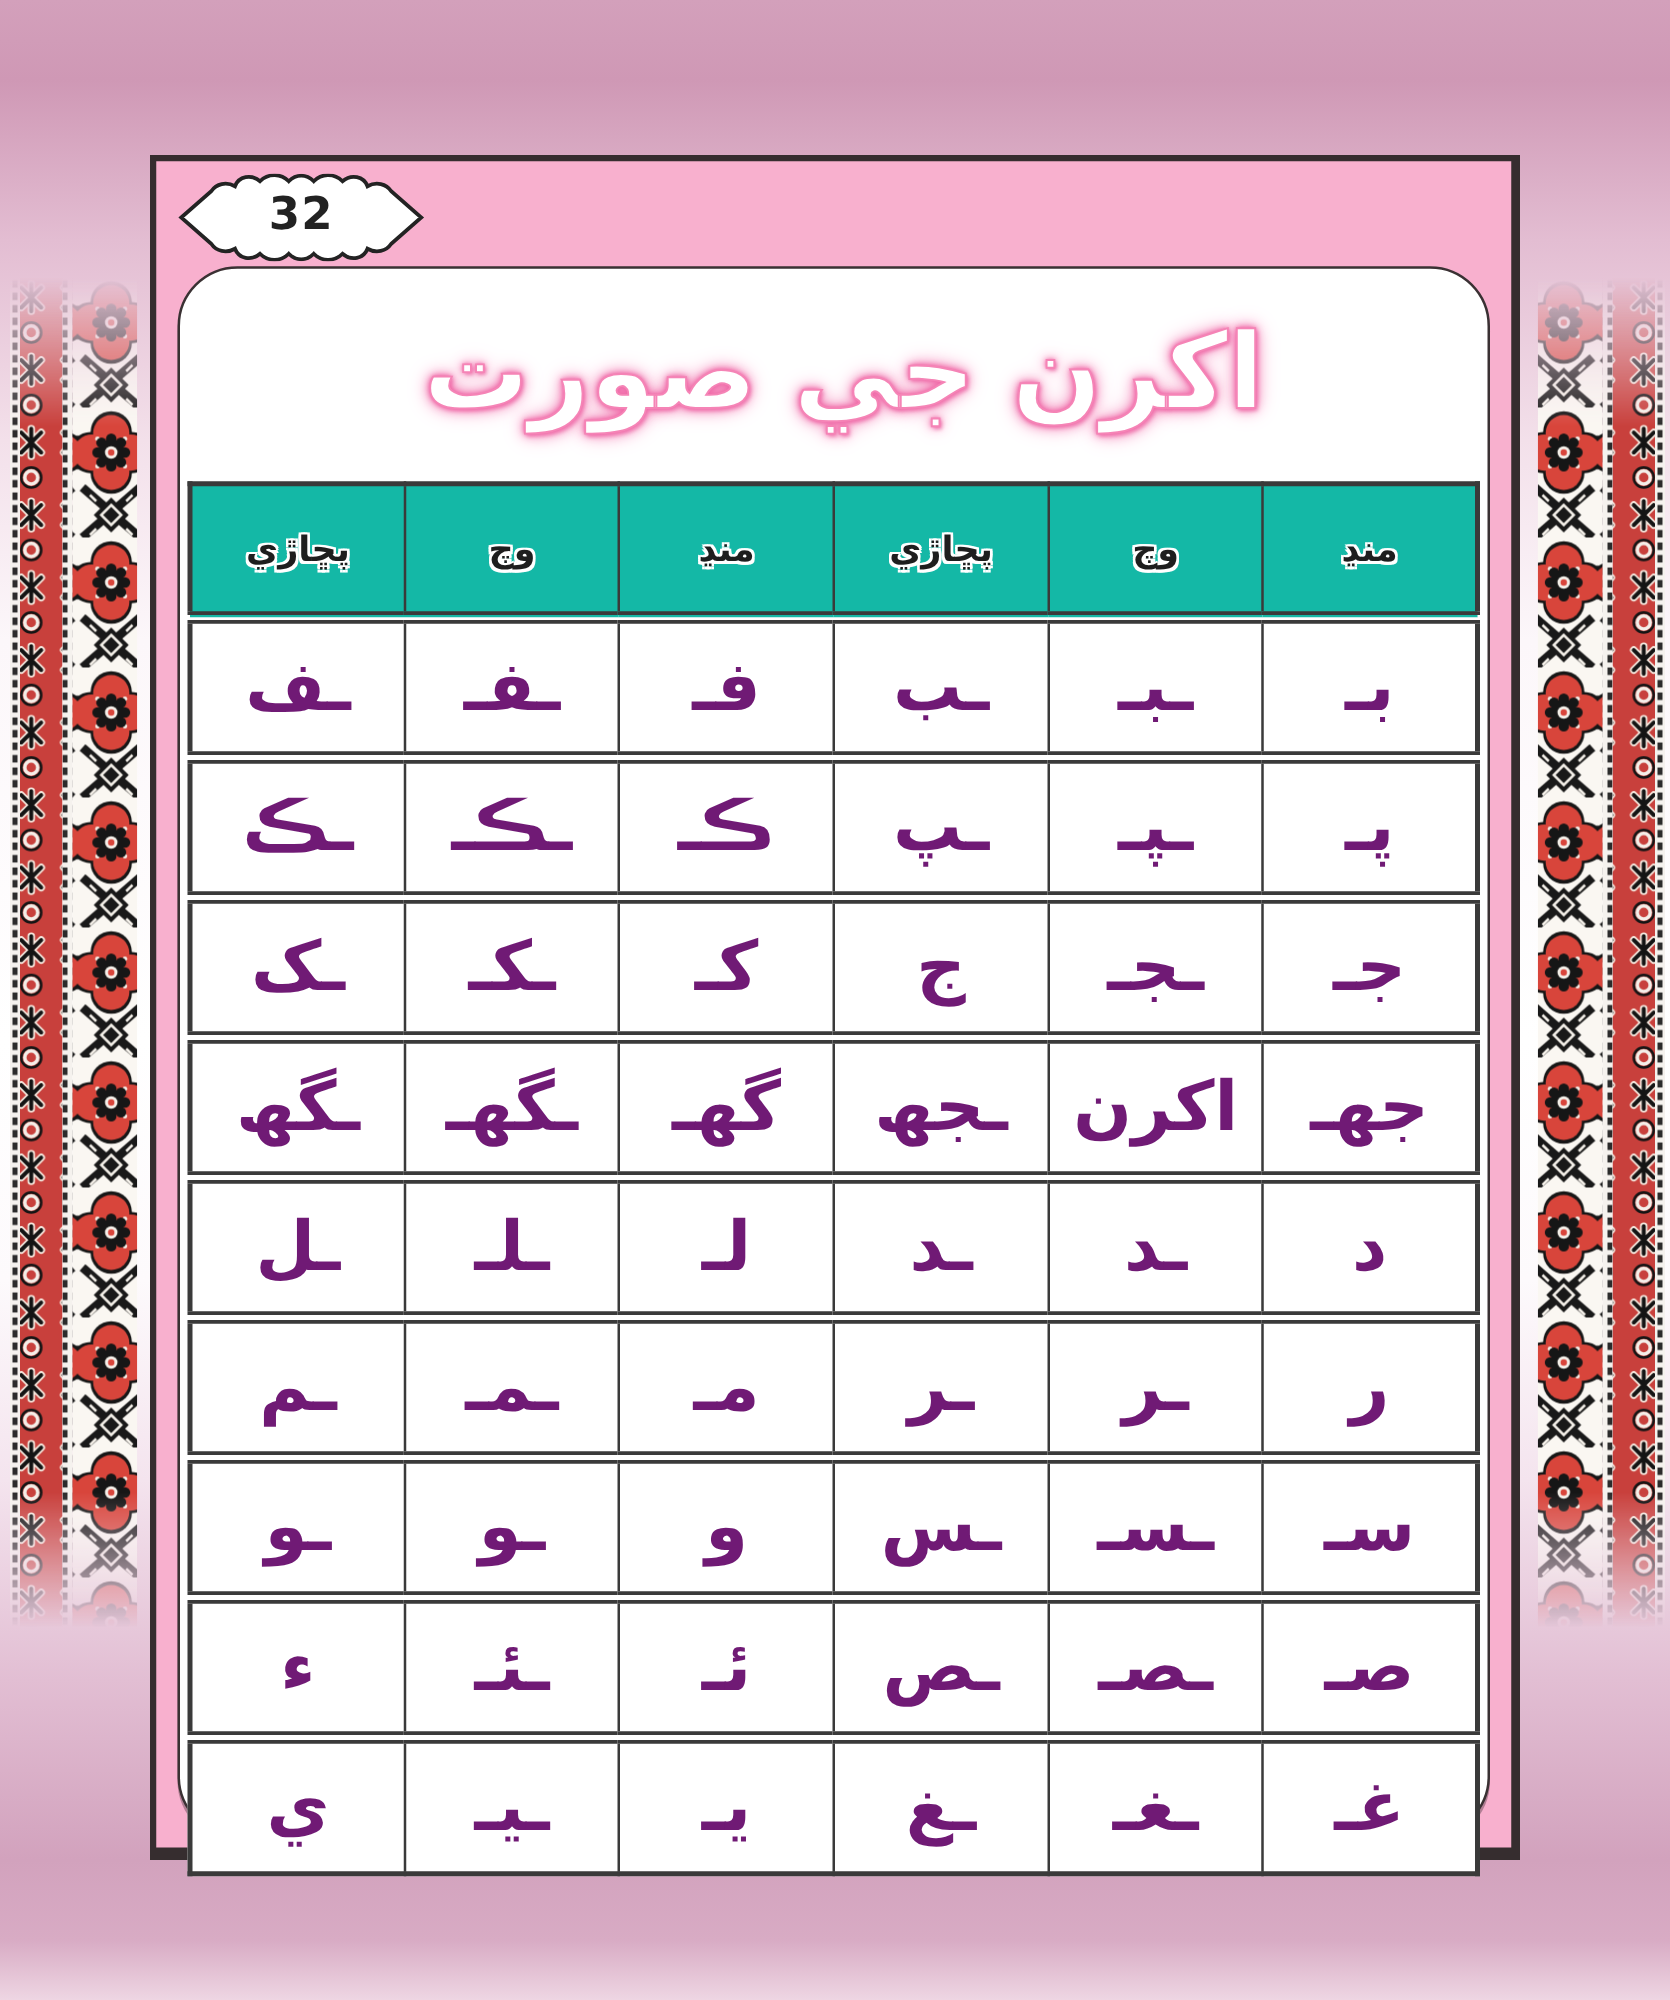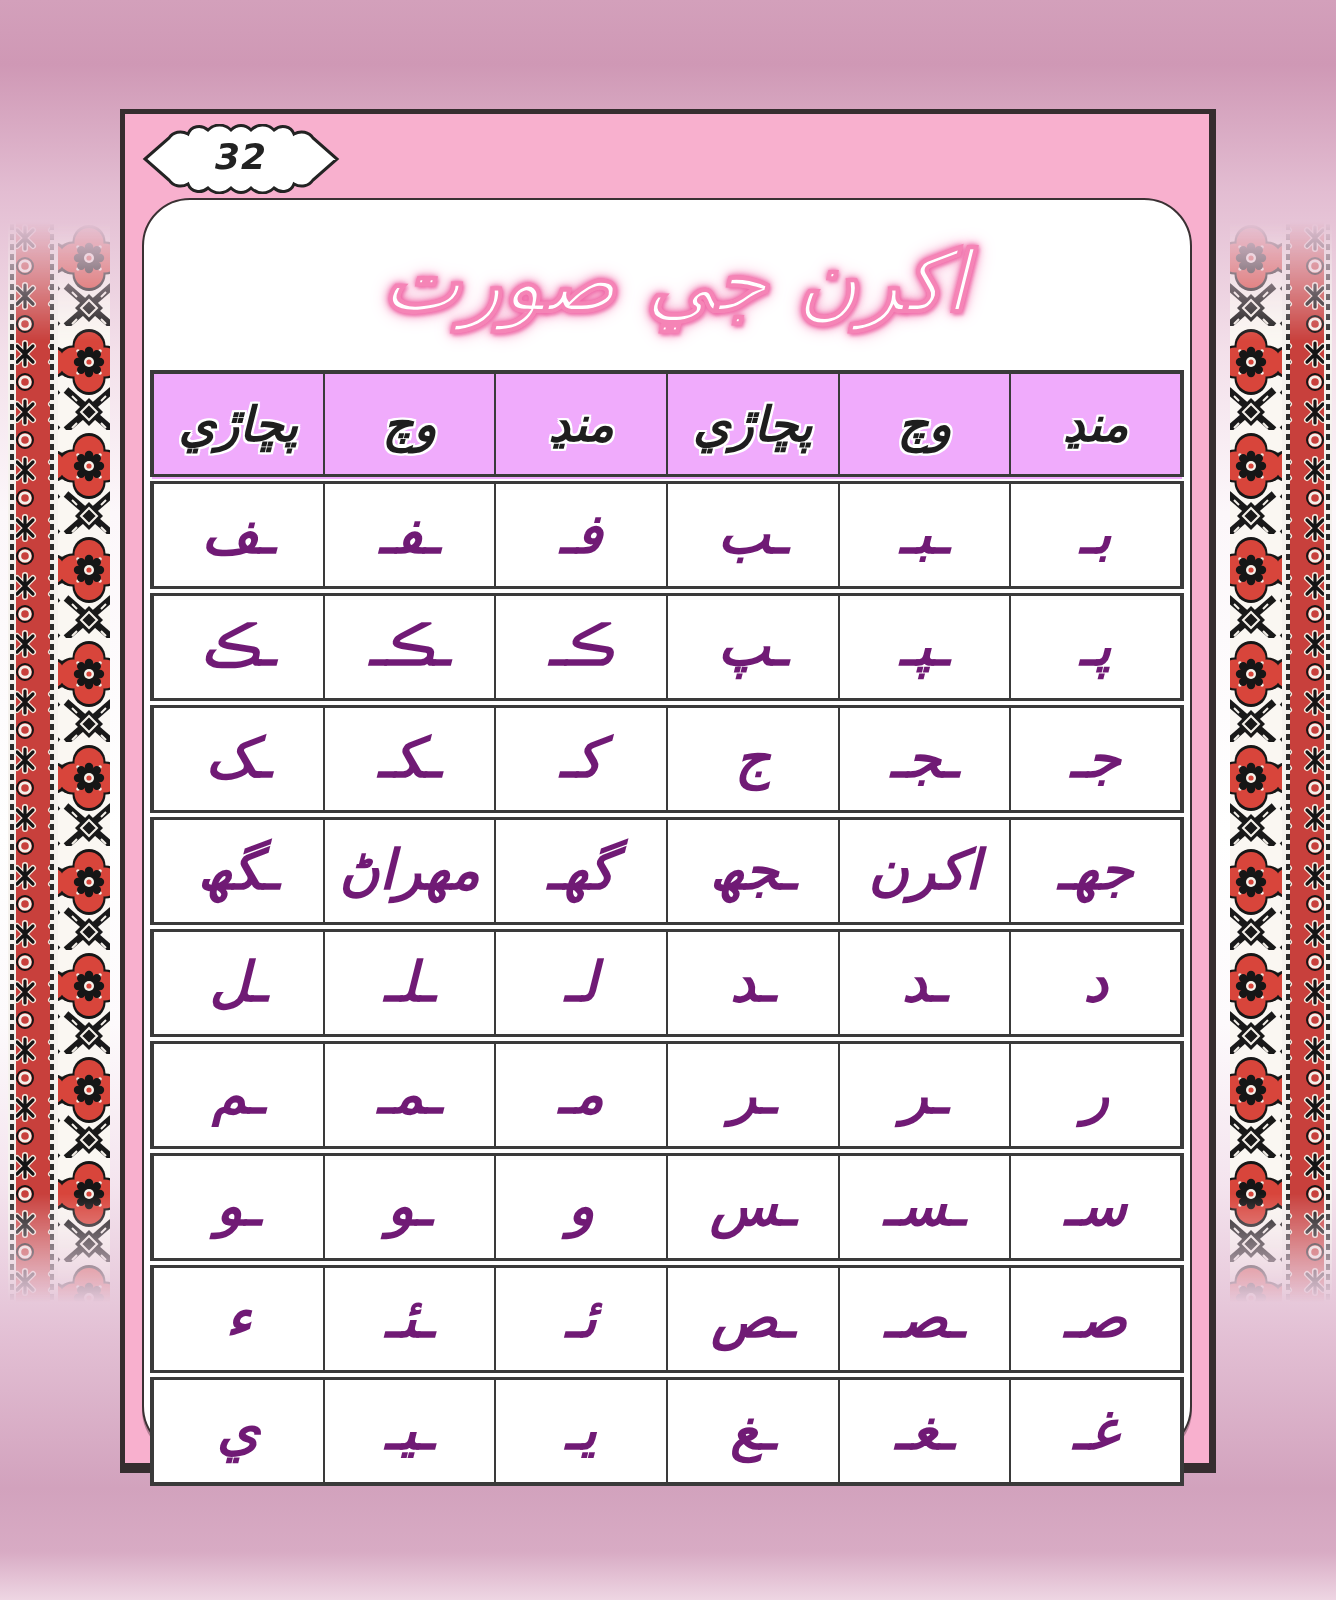--- a/index.html
+++ b/index.html
@@ -14,23 +14,23 @@
   
   .strip{
     position:absolute;top:222px;width:102px;height:1080px;
     -webkit-mask-image:linear-gradient(to bottom, rgba(0,0,0,0) 0%, #000 11%, #000 90%, rgba(0,0,0,0) 100%);
             mask-image:linear-gradient(to bottom, rgba(0,0,0,0) 0%, #000 11%, #000 90%, rgba(0,0,0,0) 100%);
   }
   .strip-left{left:8px;}
   .strip-right{right:4px;transform:scaleX(-1);}
   
   .card{
-    position:absolute;left:120px;top:109px;width:1096px;height:1364px;
+    position:absolute;left:120px;top:124px;width:1096px;height:1364px;
     box-sizing:border-box;background:#f8b0ce;
-    border:5px solid #362d2f;border-right-width:7px;border-bottom-width:10px;font-style:italic;
+    border:5px solid #362d2f;border-right-width:7px;border-bottom-width:10px;
   }
   .card-header{position:absolute;top:0;left:0;right:0;height:84px;}
   .badge{position:absolute;left:16px;top:10px;width:200px;height:70px;}
   .badge .num{
     position:absolute;left:0;top:12px;width:200px;text-align:center;
     font-size:36px;font-weight:bold;color:#222;letter-spacing:1px;
     font-family:"DejaVu Sans",sans-serif;
   }
   .hdr-title{
     position:absolute;left:250px;right:22px;top:8px;text-align:center;direction:rtl;
@@ -51,21 +51,21 @@
     text-shadow:0 0 2px #f06daa,0 0 4px #f06daa,0 0 7px #ef62a4,
                 0 0 12px #f285b8,0 0 20px #f8b8d6,2px 3px 3px #f3a0c6;
   }
   
   .letters-table{
     position:absolute;left:6px;top:170px;width:1034px;direction:rtl;
     border-collapse:collapse;table-layout:fixed;background:#fff;
     border:4px solid #3a3a3a;
   }
   .letters-table th{
-    height:98px;background:#f0abfc;color:#1e1e1e;font-weight:bold;font-size:48px;
+    height:98px;background:#14b8a6;color:#1e1e1e;font-weight:bold;font-size:28px;
     border:2.5px solid #3a3a3a;vertical-align:middle;text-align:center;
     text-shadow:-2px -2px 0 #fff,2px -2px 0 #fff,-2px 2px 0 #fff,2px 2px 0 #fff,
                  0 -2px 0 #fff,0 2px 0 #fff,-2px 0 0 #fff,2px 0 0 #fff;
   }
   .letters-table td{
     height:100px;background:#fff;color:#701a75;font-weight:bold;font-size:55px;
     border-left:2.5px solid #3a3a3a;border-right:2.5px solid #3a3a3a;
     border-top:10px double #3a3a3a;
     vertical-align:middle;text-align:center;line-height:1.05;
   }
@@ -267,21 +267,21 @@
             <td>ج</td>
             <td>کـ</td>
             <td>ـکـ</td>
             <td>ـک</td>
           </tr>
           <tr>
             <td>جھـ</td>
             <td>اکرن</td>
             <td>ـجھ</td>
             <td>گھـ</td>
-            <td>مهراڻ</td>
+            <td>ـگھـ</td>
             <td>ـگھ</td>
           </tr>
           <tr>
             <td>د</td>
             <td>ـد</td>
             <td>ـد</td>
             <td>لـ</td>
             <td>ـلـ</td>
             <td>ـل</td>
           </tr>

